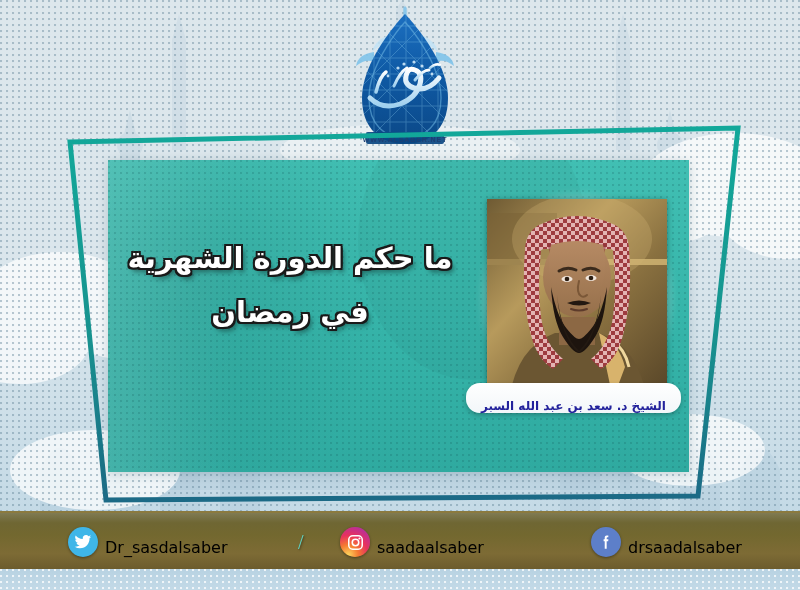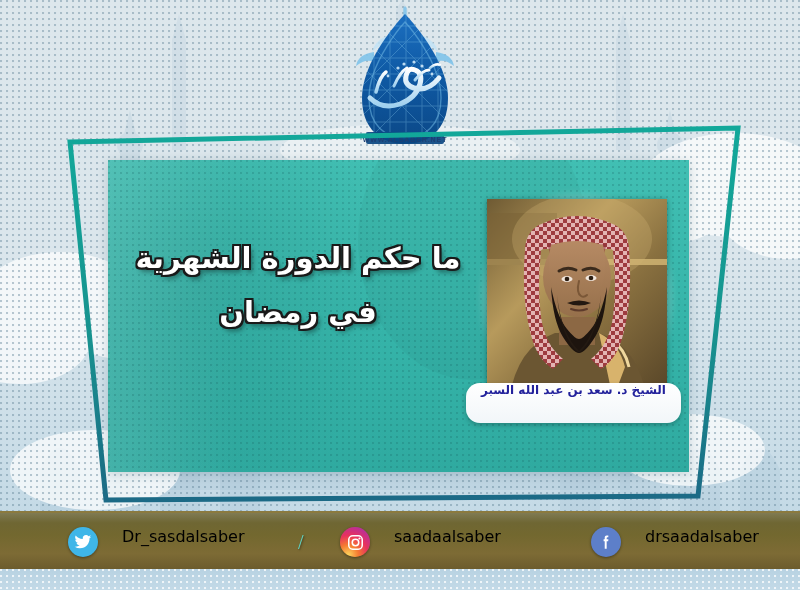--- a/index.html
+++ b/index.html
@@ -105,21 +105,21 @@
   .panel-dots {
     position: absolute; inset: 0;
     background-image:
       radial-gradient(circle at 1px 1px, rgba(20,90,90,.22) 1px, rgba(0,0,0,0) 1.6px);
     background-size: 6px 6px;
   }
 
   
   .headline {
     position: absolute;
-    left: 118px;
+    left: 110px;
     top: 232px;
     width: 360px;
     text-align: center;
     direction: rtl;
     font-family: "DejaVu Sans", sans-serif;
     font-weight: bold;
     font-size: 29px;
     line-height: 1.85;
     color: #ffffff;
     text-shadow:
@@ -150,26 +150,26 @@
     box-shadow: 0 1px 6px rgba(0,0,0,.35);
   }
   .portrait svg { display:block; width:180px; height:200px; }
 
   
   .nameplate {
     position: absolute;
     left: 466px;
     top: 383px;
     width: 215px;
-    height: 40px;
+    height: 30px;
     background: linear-gradient(180deg, #ffffff 0%, #f2f6f9 100%);
     border-radius: 14px;
     box-shadow: 0 2px 5px rgba(0,0,0,.25);
     display: flex;
-    align-items: flex-start;
+    align-items: flex-end;
     justify-content: center;
     direction: rtl;
   }
   .nameplate span {
     font-family: "DejaVu Sans", sans-serif;
     font-size: 12px;
     font-weight: bold;
     color: #23229c;
     white-space: nowrap;
   }
@@ -207,21 +207,21 @@
     flex: 0 0 auto;
   }
   .ic-tw { background:#3fb6e8; }
   .ic-fb { background:#5d7fc9; }
   .ic-ig {
     background:
       radial-gradient(circle at 28% 92%, #fdd35c 0%, #f57b31 28%, #e8315e 55%, #c22f8f 78%, #8f36c6 100%);
   }
   .icon-circle svg { display:block; }
 
-  .f-slot { position:absolute; display:flex; align-items:flex-start; gap:24px; }
+  .f-slot { position:absolute; display:flex; align-items:flex-end; gap:7px; }
 
   
   .bottom-strip {
     position: absolute;
     left: 0; top: 569px;
     width: 800px; height: 21px;
     background: linear-gradient(180deg, #b8d2e2 0%, #c3dae7 100%);
   }
   .bottom-strip .dots2 {
     position:absolute; inset:0;

